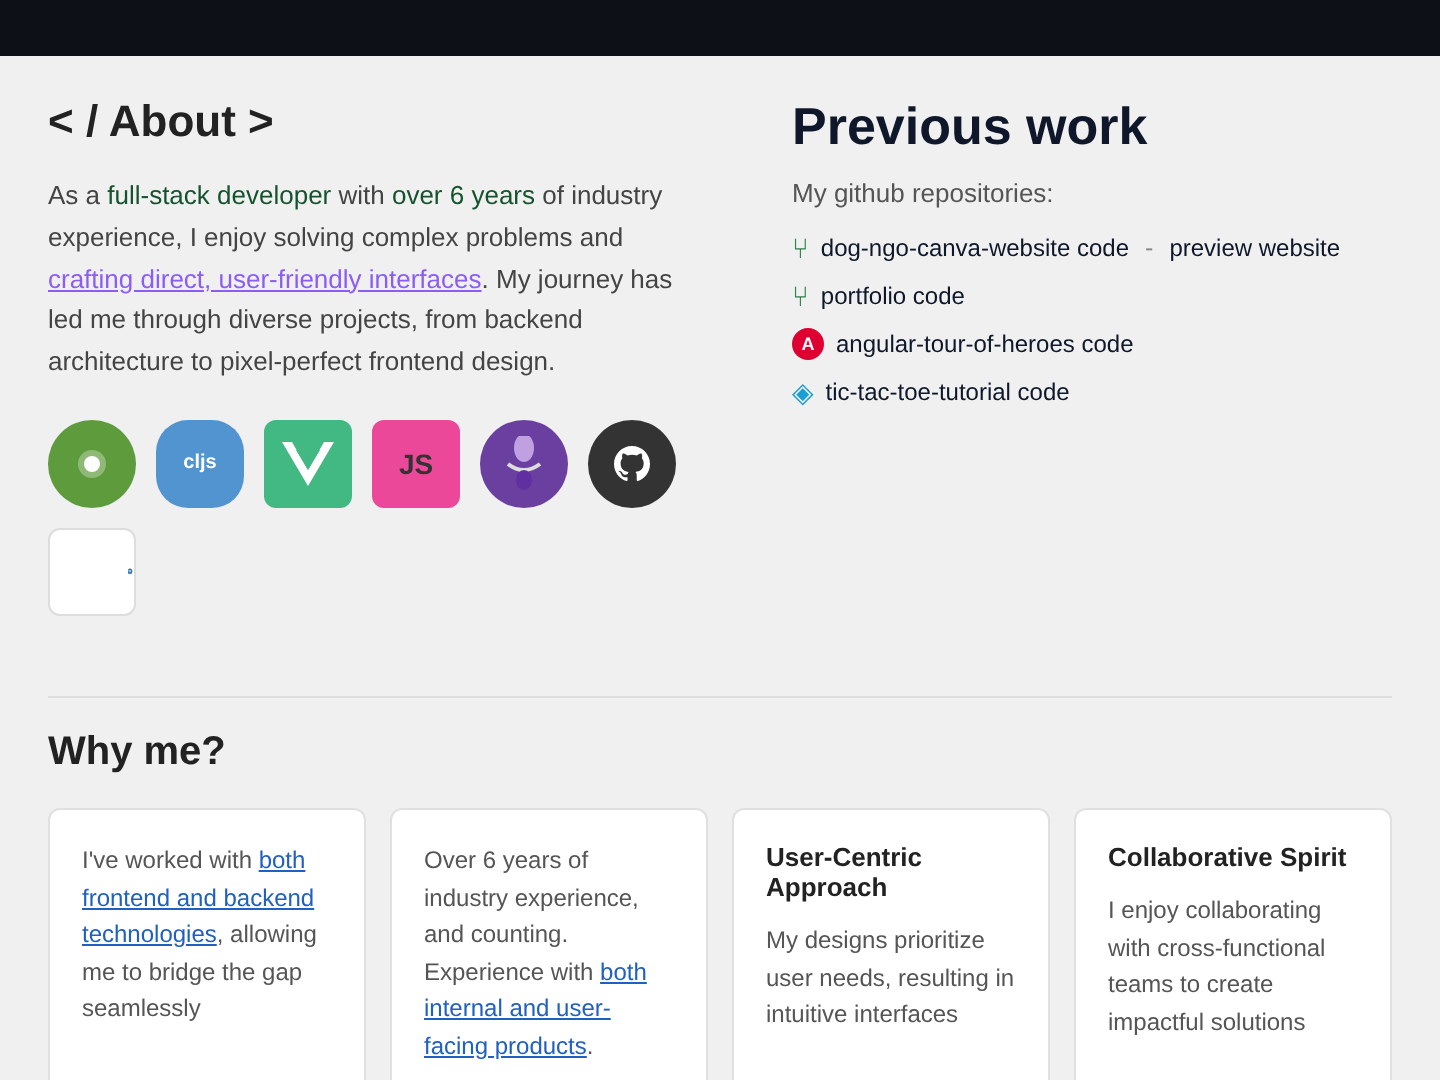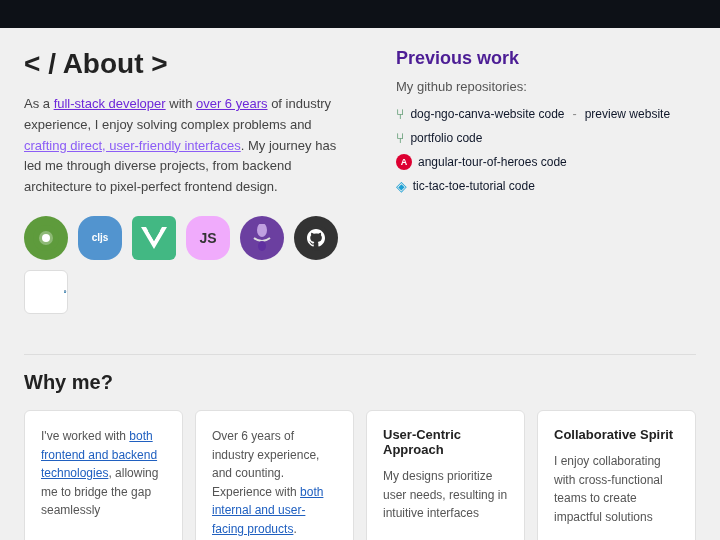--- a/index.html
+++ b/index.html
@@ -22,32 +22,32 @@
     }
     .left-section {
       flex: 1;
       max-width: 370px;
     }
     .right-section {
       flex: 1;
       max-width: 300px;
     }
     .about-title {
-      font-size: 28px;
+      font-size: 22px;
       font-weight: 600;
       color: #222;
       margin-bottom: 14px;
     }
     .about-description {
       font-size: 13px;
       line-height: 1.6;
       color: #444;
       margin-bottom: 18px;
     }
-    .highlight-green { color: #6d28d9; text-decoration: underline; }
+    .highlight-green { color: #14532d; }
     .highlight-orange { color: #8b5cf6; text-decoration: underline; }
 
     .tech-icons {
       display: flex;
       align-items: center;
       gap: 10px;
       flex-wrap: wrap;
       margin-bottom: 20px;
     }
     .tech-icon {
@@ -71,23 +71,23 @@
       border-radius: 16px;
       font-size: 9px;
     }
     .icon-vue {
       background: #42b883;
       color: white;
       border-radius: 6px;
       font-size: 8px;
     }
     .icon-js {
-      background: #f0abfc;
+      background: #ec4899;
       color: #333;
-      border-radius: 16px;
+      border-radius: 6px;
       font-size: 14px;
     }
     .icon-html {
       background: #e34c26;
       color: white;
       border-radius: 50%;
       font-size: 11px;
     }
     .icon-aws {
       background: #232f3e;
@@ -105,23 +105,23 @@
     .icon-postgres {
       background: #336791;
       color: white;
       border-radius: 6px;
       font-size: 9px;
       text-align: center;
       padding-left: 38px;
     }
 
     .prev-work-title {
-      font-size: 18px;
+      font-size: 26px;
       font-weight: 600;
-      color: #4c1d95;
+      color: #0f172a;
       margin-bottom: 10px;
     }
     .prev-work-subtitle {
       font-size: 13px;
       color: #555;
       margin-bottom: 12px;
     }
     .repo-list {
       list-style: none;
       display: flex;

